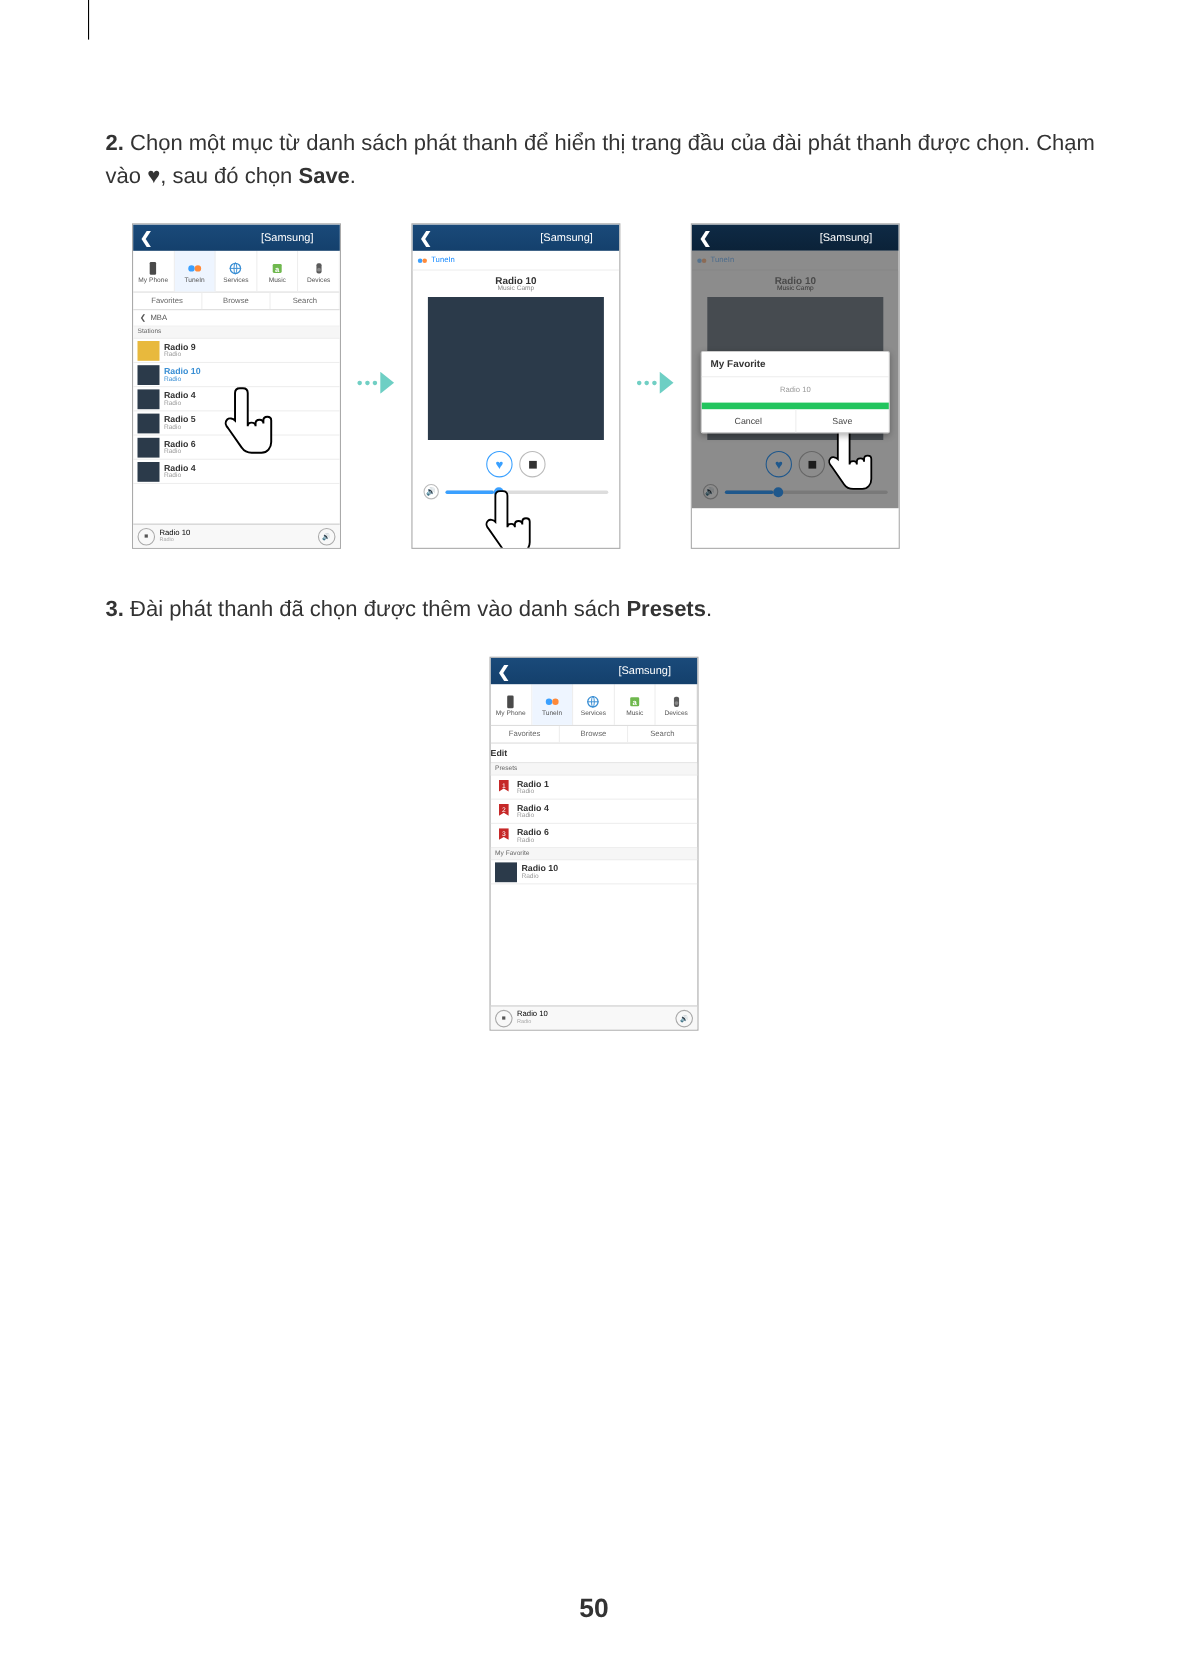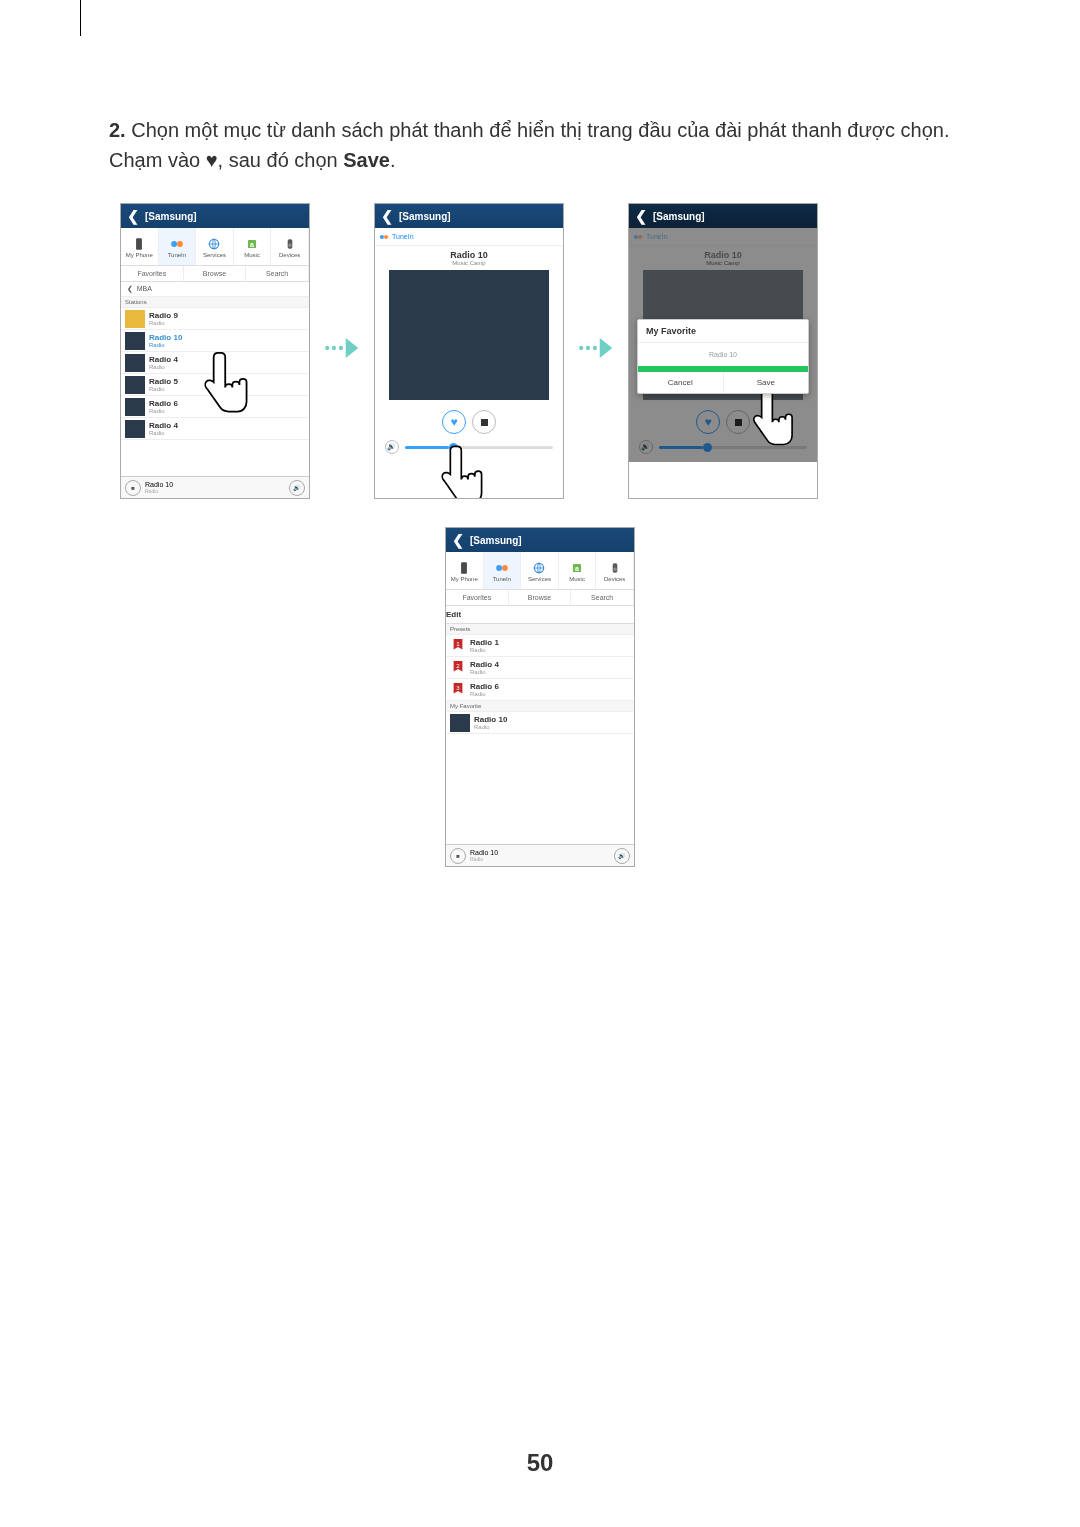--- a/index.html
+++ b/index.html
@@ -1,31 +1,31 @@
 <!DOCTYPE html>
 <html><head>
 <meta charset="utf-8">
 <style>
   * { box-sizing: border-box; margin: 0; padding: 0; }
   body { font-family: Arial, Helvetica, sans-serif; background: #fff; width: 1080px; height: 1527px; position: relative; color: #000; }
   .page { padding: 20px 80px 40px 80px; }
   .page-border-left { position: absolute; left: 80px; top: 0; width: 1px; height: 36px; background: #000; }
   .header { font-size: 14px; font-weight: bold; letter-spacing: 0.5px; margin-left: 30px; margin-top: 26px; color: #333; }
-  .step { margin-top: 95px; margin-left: 29px; font-size: 20px; line-height: 1.5; color: #333; }
+  .step { margin-top: 95px; margin-left: 16px; font-size: 20px; line-height: 1.5; color: #333; }
   .step3 { margin-top: 40px; }
   .step .num { font-weight: bold; display: inline; }
   .step strong { font-weight: bold; }
   .shots-row { margin-top: 28px; display: flex; align-items: flex-start; justify-content: flex-start; gap: 12px; margin-left: 40px; }
   .shot-single { margin-top: 28px; display: flex; justify-content: center; }
   .phone { width: 190px; border: 1px solid #aaa; background: #fff; position: relative; overflow: hidden; }
   .phone-tall { height: 296px; }
   .phone-med { height: 296px; }
   .titlebar { height: 24px; background: linear-gradient(to bottom, #1a4a7a, #14406c); color: #fff; display: flex; align-items: center; position: relative; }
   .back-chev { width: 24px; text-align: center; font-size: 14px; font-weight: bold; }
-  .titlebar .ttext { flex: 1; text-align: left; font-size: 10px; font-weight: bold; padding-right: 24px; }
+  .titlebar .ttext { flex: 1; text-align: right; font-size: 10px; font-weight: normal; padding-right: 24px; }
   .iconrow { display: flex; height: 38px; border-bottom: 1px solid #ddd; }
   .iconcell { flex: 1; display: flex; flex-direction: column; align-items: center; justify-content: center; font-size: 6px; color: #555; border-right: 1px solid #eee; padding-top: 2px; }
   .iconcell.active { background: #eef5ff; }
   .iconcell .ic { width: 14px; height: 14px; margin-bottom: 1px; }
   .tabrow { display: flex; height: 16px; border-bottom: 1px solid #ddd; font-size: 7px; color: #666; }
   .tabcell { flex: 1; text-align: center; line-height: 16px; border-right: 1px solid #eee; }
   .crumb { font-size: 7px; color: #555; padding: 3px 6px; border-bottom: 1px solid #eee; }
   .sect { font-size: 6px; color: #666; padding: 2px 4px; background: #f6f6f6; border-bottom: 1px solid #eee; }
   .station { display: flex; align-items: center; height: 22px; border-bottom: 1px solid #eee; font-size: 7px; }
   .thumb { width: 20px; height: 18px; margin: 0 4px; background: #2b3a4a; }
@@ -300,20 +300,23 @@
           <div class="m-btn">Save</div>
         </div>
       </div>
       <svg class="hand" style="width:50px;height:74px;left:120px;top:178px" viewBox="0 0 60 90">
           <path d="M20 10 c-3 0-5 2-5 5 v28 c-2-2-6-3-8-1-3 3-1 7 1 9 l14 20 c2 3 6 5 10 5 h10 c6 0 10-5 10-11 v-22 c0-5-8-5-8 0 v3 c0-5-8-5-8 0 v3 c0-5-8-5-8 0 v-34 c0-3-2-5-5-5z" fill="#fff" stroke="#000" stroke-width="2"></path>
         </svg>
     </div>
 
   </div>
 
+  <p class="step step3">
+    <span class="num">3.</span><span> Đài phát thanh đã chọn được thêm vào danh sách </span><strong>Presets</strong><span>.</span>
+  </p>
 
   <div class="shot-single">
 
     <div class="phone" style="height:340px">
       <div class="titlebar">
         <div class="back-chev">❮</div>
         <div class="ttext">[Samsung]</div>
       </div>
       <div class="iconrow">
         <div class="iconcell">

